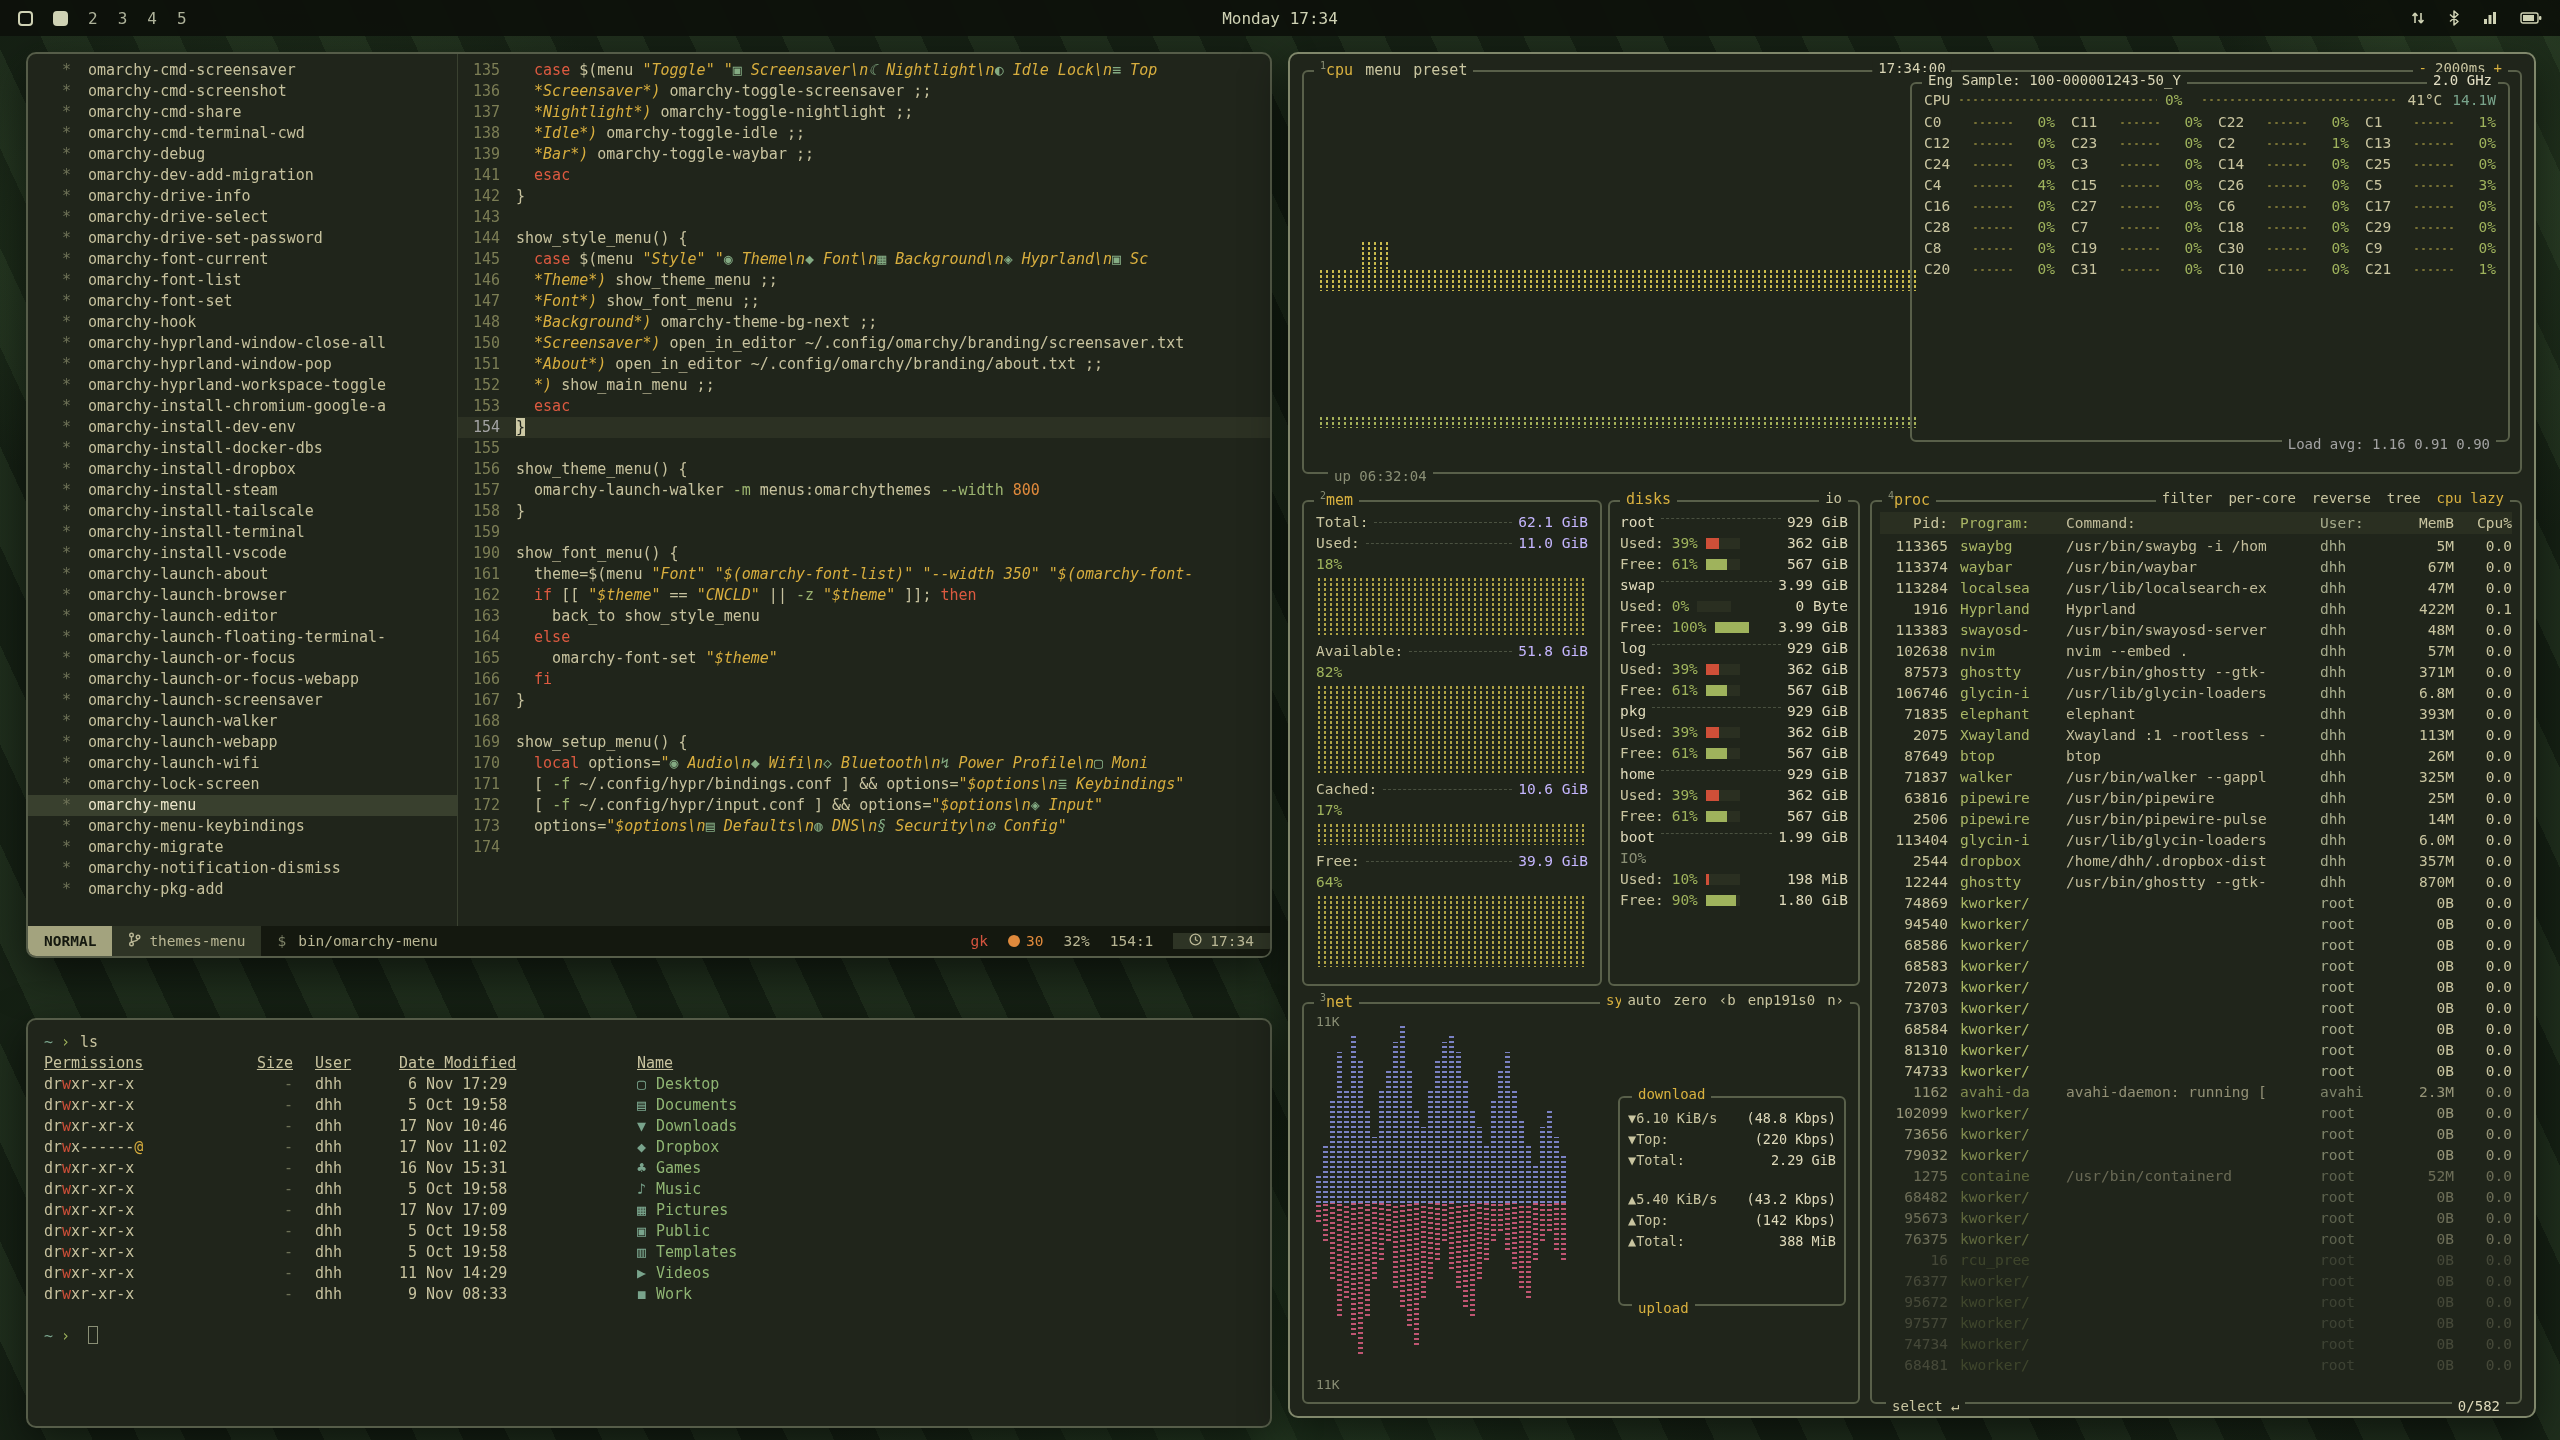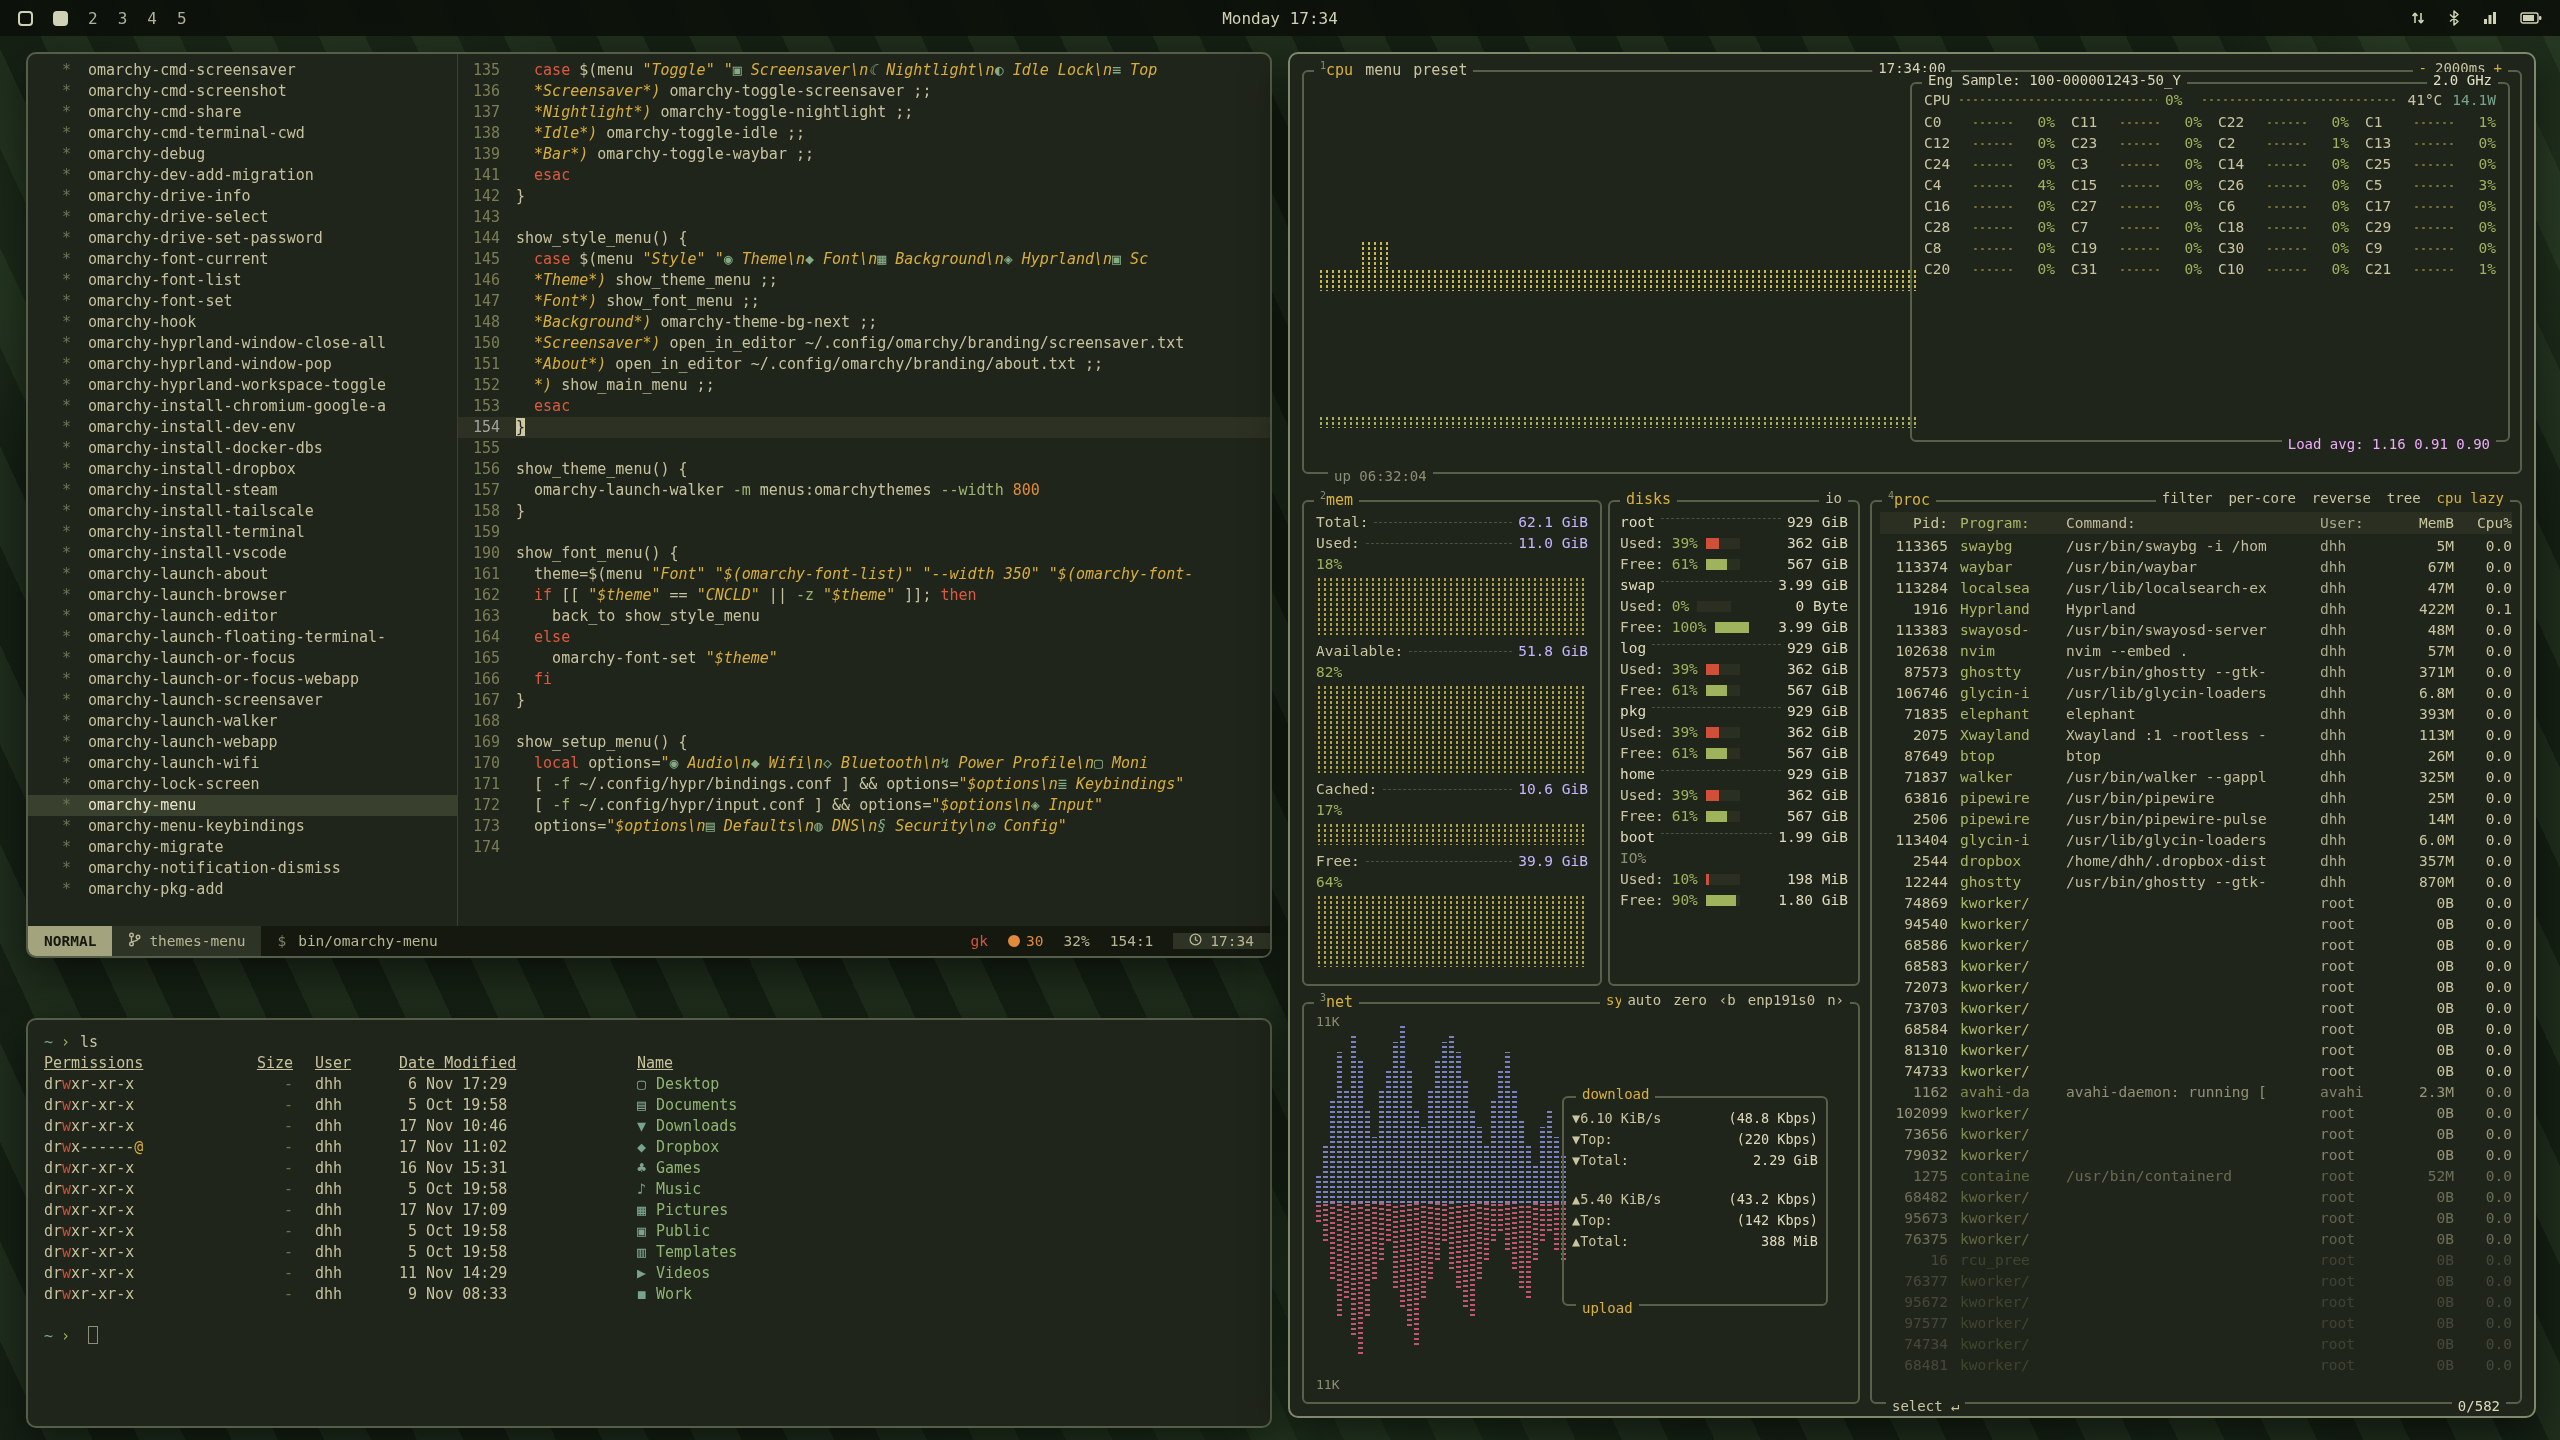--- a/index.html
+++ b/index.html
@@ -98,21 +98,21 @@
   .eng-freq{top:-12px;right:10px;color:#e3dfc4}
   .cpurow{display:flex;align-items:center;padding:8px 12px 2px;color:#c9c5a0}
   .leader{flex:1;height:8px;margin:0 8px;background-image:radial-gradient(circle,rgba(205,189,78,.5) 1px,transparent 1.4px);background-size:7px 6px;background-position:left center}
   .cpu-pct{color:#9fb35c;padding-right:10px}
   .cpu-temp{color:#c9c5a0}
   .cpu-watt{color:#79a48c;padding-left:10px}
   .coregrid{display:grid;grid-template-columns:1fr 1fr 1fr 1fr;column-gap:16px;padding:2px 12px}
   .core{display:flex;align-items:center;line-height:21px}
   .core .cn{width:40px;color:#c9c5a0}
   .core .cp{color:#9fb35c;width:34px;text-align:right}
-  .loadavg{bottom:-12px;right:12px;color:#f0abfc}
+  .loadavg{bottom:-12px;right:12px;color:#a3a3a3}
   #mem-box{left:12px;top:446px;width:300px;height:486px;padding:10px 12px}
   #disks-box{left:318px;top:446px;width:252px;height:486px;padding:10px 10px}
   .d-io{top:-12px;right:10px;color:#c9c5a0}
   .m-line{display:flex;align-items:baseline;line-height:21px}
   .m-label{color:#c9c5a0}
   .m-fill{flex:1;border-bottom:1px dashed #4a5140;transform:translateY(-4px);margin:0 6px}
   .m-val{color:#c4b5fd}
   .m-pct{color:#9fb35c;line-height:21px}
   .m-graph{margin:2px 0 6px;opacity:.85}
   .d-line{display:flex;align-items:center;line-height:21px}
@@ -131,21 +131,21 @@
   .netgraph{position:absolute;left:10px;top:10px;bottom:10px;width:290px}
   .net-scale{position:absolute;left:2px;color:#8a8f75;font-size:13px;z-index:2}
   .net-scale.top{top:0}
   .net-scale.bot{bottom:0}
   .net-half{position:absolute;left:0;right:0;height:50%;display:flex;gap:2px;padding:0 2px}
   .net-down{top:0;align-items:flex-end}
   .net-up{bottom:0;align-items:flex-start}
   .nbar{width:5px;flex:none}
   .nbar.d{background-image:repeating-linear-gradient(0deg,#7b82c4 0 2px,transparent 2px 5px)}
   .nbar.u{background-image:repeating-linear-gradient(0deg,#c05672 0 2px,transparent 2px 5px)}
-  .netinfo{position:absolute;right:30px;top:92px;width:266px;height:210px;border:2px solid #59604a;border-radius:6px;padding:10px 8px;display:flex;flex-direction:column;justify-content:space-between}
+  .netinfo{position:absolute;right:12px;top:92px;width:228px;height:210px;border:2px solid #59604a;border-radius:6px;padding:10px 8px;display:flex;flex-direction:column;justify-content:space-between}
   .ni-title{top:-12px;left:12px;color:#d9b13f}
   .ni-title-b{bottom:-12px;left:12px;top:auto;color:#d9b13f}
   .ni-row{display:flex;line-height:21px;color:#c9c5a0;font-size:13.5px}
   .ni-row .v{margin-left:auto;color:#dfdabb}
   #proc-box{left:580px;right:12px;top:446px;height:904px}
   .p-opts{top:-12px;right:10px;display:flex;gap:16px;color:#c9c5a0;font-size:14px}
   .p-opts .hot{color:#d9b13f}
   .p-head{display:flex;background:#2a2f21;color:#d9d5b5;margin:10px 8px 0;padding:0 0;line-height:22px}
   .p-rows{position:absolute;top:34px;bottom:14px;left:8px;right:8px;overflow:hidden}
   .p-row{display:flex;line-height:21px;white-space:pre}

